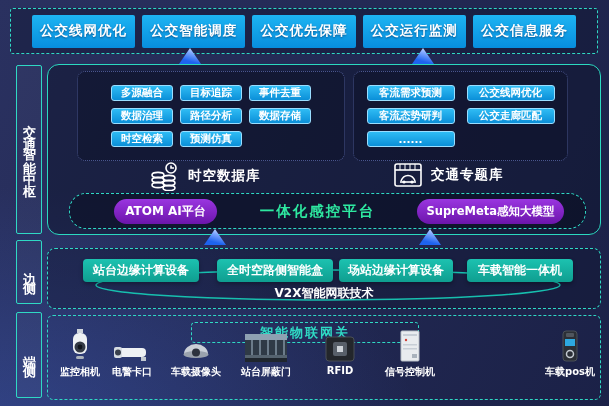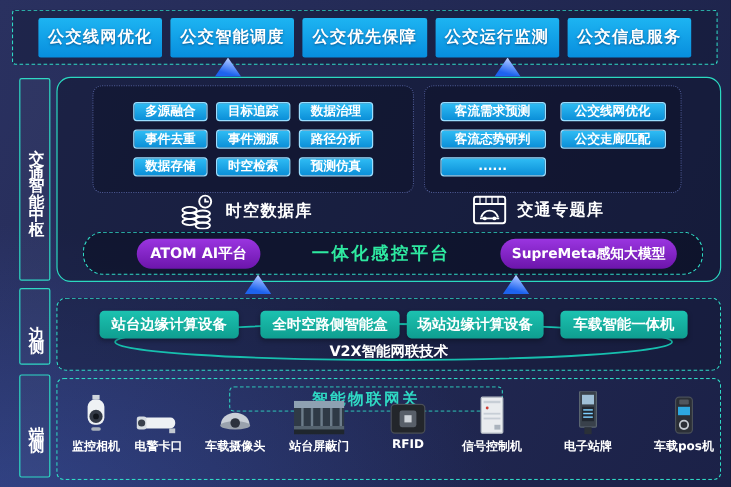--- a/index.html
+++ b/index.html
@@ -137,23 +137,22 @@
   </div>
   <div class="side-box short" style="top:312px; height:86px;">
     <span>端侧</span>
   </div>
 
   <div class="hub">
 
     <div class="subbox left">
       <div class="chip">多源融合</div>
       <div class="chip">目标追踪</div>
+      <div class="chip">事件去重</div>
       <div class="chip">数据治理</div>
-      <div class="chip">事件去重</div>
-      <div class="chip">事件溯源</div>
       <div class="chip">路径分析</div>
       <div class="chip">数据存储</div>
       <div class="chip">时空检索</div>
       <div class="chip">预测仿真</div>
     </div>
 
     <div class="subbox right">
       <div class="chip">客流需求预测</div>
       <div class="chip">公交线网优化</div>
       <div class="chip">客流态势研判</div>
@@ -283,34 +282,20 @@
           <rect x="3" y="4" width="14" height="2" fill="#c7ced6"></rect>
           <circle cx="6" cy="10" r="1.2" fill="#d04038"></circle>
           <rect x="3" y="14" width="14" height="1.5" fill="#c7ced6"></rect>
           <rect x="3" y="18" width="14" height="1.5" fill="#c7ced6"></rect>
           <rect x="12" y="24" width="5" height="4" fill="#aab3bd"></rect>
         </svg>
       </div>
       <div class="t-label">信号控制机</div>
     </div>
 
-    <div class="t-item t7">
-      <div class="t-img">
-        <svg width="18" height="36" viewBox="0 0 18 36">
-          <rect x="2" y="0" width="14" height="30" rx="1" fill="#39414b" stroke="#5a6570"></rect>
-          <rect x="4" y="3" width="10" height="8" fill="#9fc0d8"></rect>
-          <rect x="4" y="13" width="10" height="12" fill="#222831"></rect>
-          <rect x="5" y="15" width="8" height="1.2" fill="#7fd0ff"></rect>
-          <rect x="5" y="18" width="8" height="1.2" fill="#7fd0ff"></rect>
-          <rect x="5" y="21" width="8" height="1.2" fill="#7fd0ff"></rect>
-          <rect x="6" y="30" width="6" height="6" fill="#2a3038"></rect>
-        </svg>
-      </div>
-      <div class="t-label">电子站牌</div>
-    </div>
 
     <div class="t-item t8">
       <div class="t-img">
         <svg width="16" height="32" viewBox="0 0 16 32">
           <rect x="1" y="1" width="14" height="30" rx="3" fill="#2b2f36" stroke="#4a5058"></rect>
           <rect x="4" y="3" width="8" height="4" rx="1" fill="#50565e"></rect>
           <rect x="3" y="9" width="10" height="7" fill="#2da8e0"></rect>
           <circle cx="8" cy="24" r="3.5" fill="none" stroke="#c3c9d0" stroke-width="1.5"></circle>
         </svg>
       </div>

